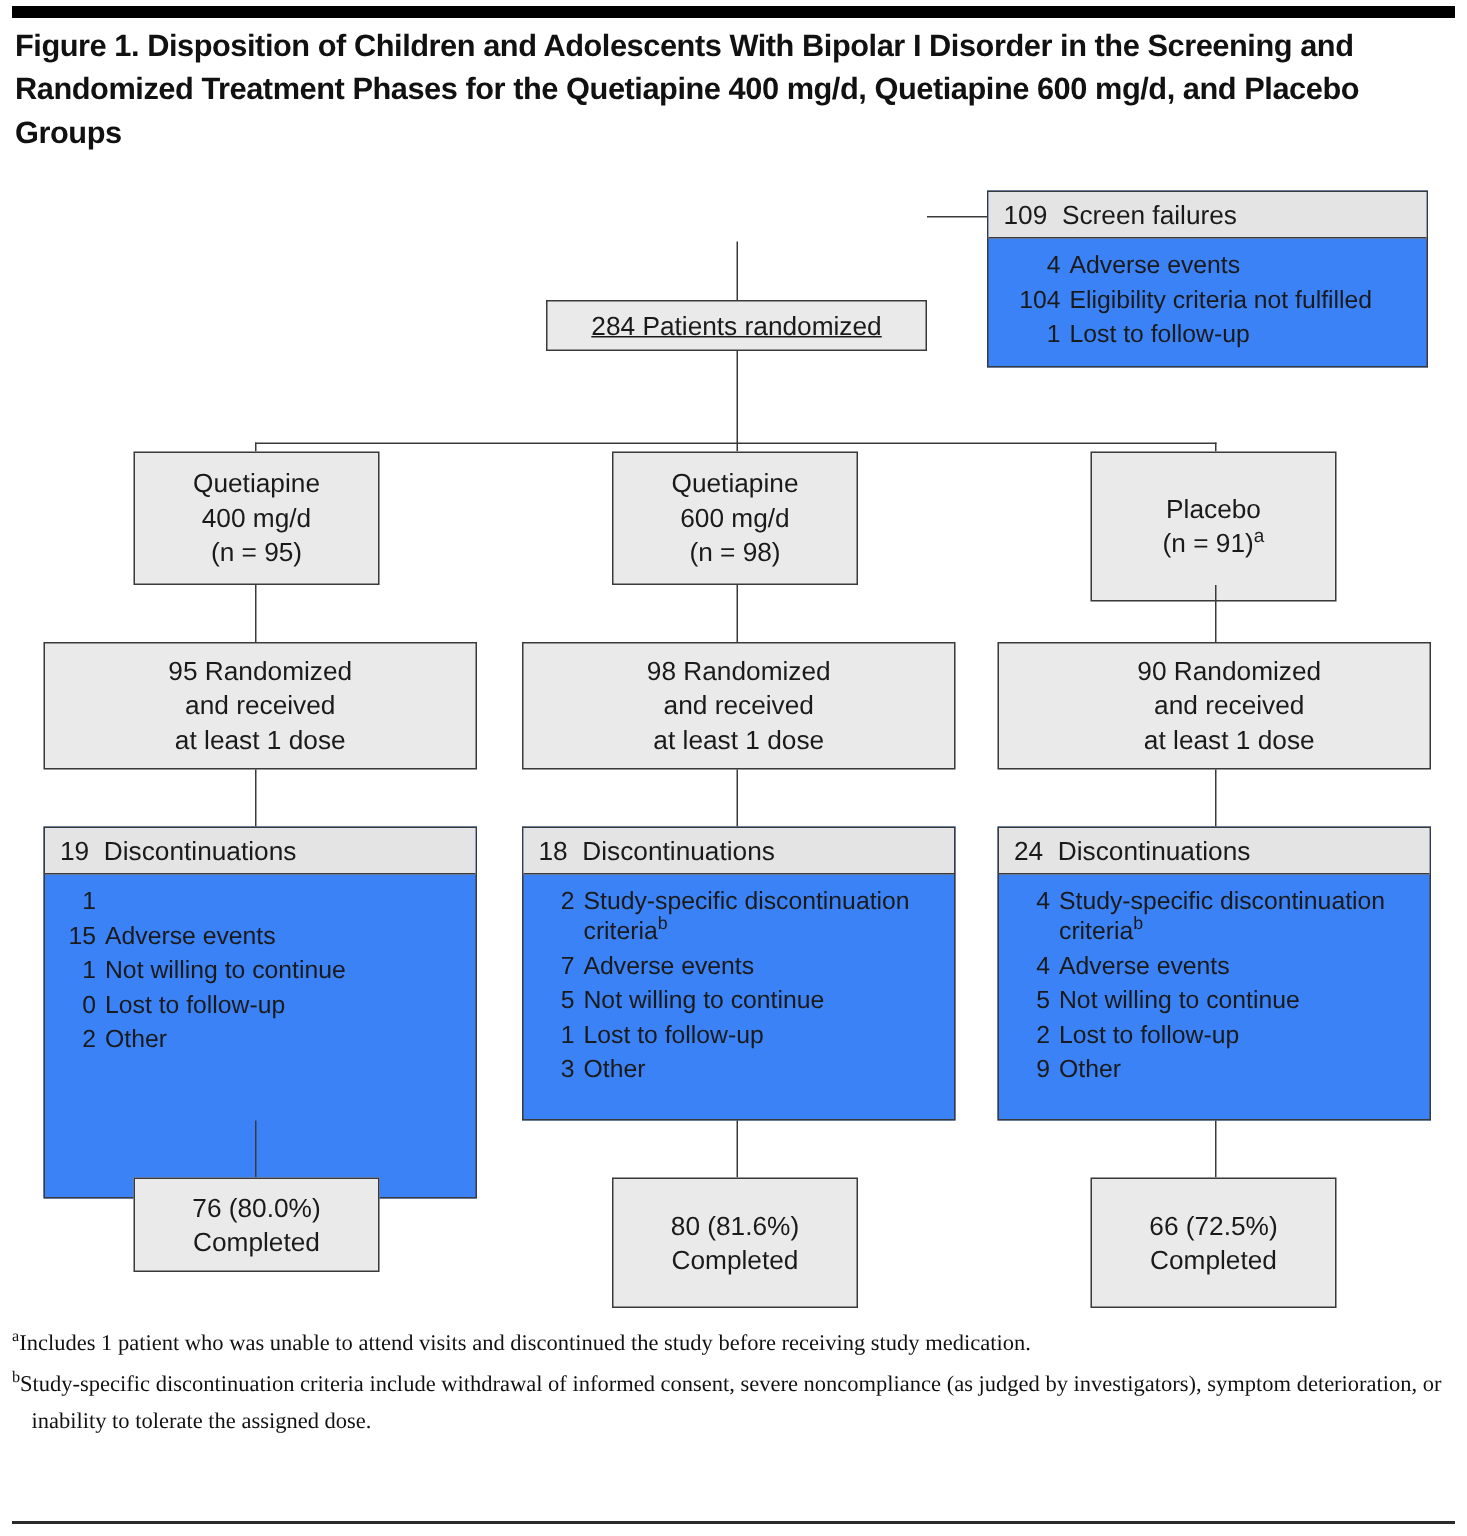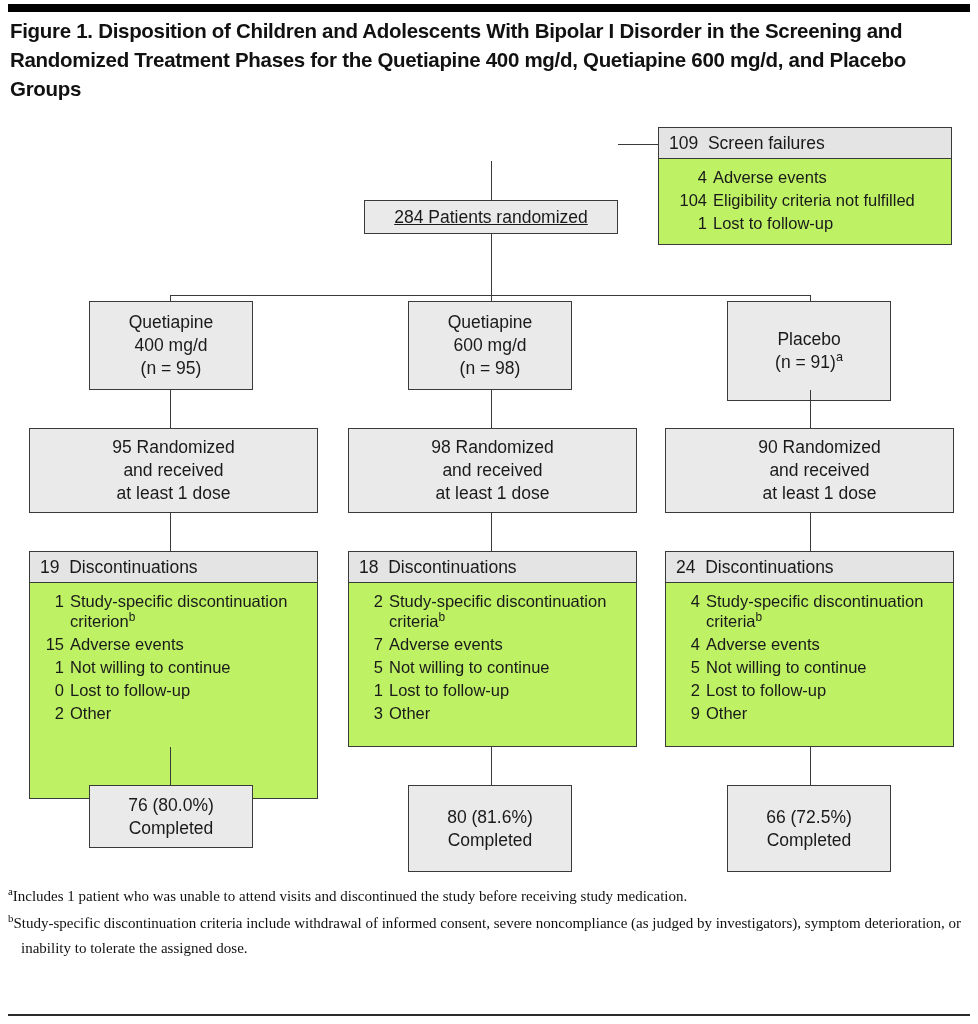--- a/index.html
+++ b/index.html
@@ -55,21 +55,21 @@
     font-size: 17.5px;
     line-height: 23px;
     color: #1a1a1a;
   }
   .box .line { display: block; white-space: nowrap; }
   
   .listbox {
     position: absolute;
     box-sizing: border-box;
     border: 1.4px solid #3a3a3a;
-    background: #bef264;
+    background: #3b82f6;
   }
   .listbox .lb-header {
     box-sizing: border-box;
     background: #e4e4e4;
     border-bottom: 1.4px solid #3a3a3a;
     font-size: 17.5px;
     line-height: 20px;
     padding: 5px 6px 5px 10px;
     color: #1a1a1a;
     white-space: nowrap;
@@ -186,21 +186,20 @@
   <div class="conn-v" style="left:170px; top:513px; height:38px;"></div>
 
   <div class="listbox" style="left:29px; top:551px; width:289px; height:248px;">
     <div class="lb-header">
       <span>19</span>&nbsp;
       <span>Discontinuations</span>
     </div>
     <div class="lb-body">
       <div class="lb-row">
         <span class="lb-num" style="width:34px;">1</span>
-        <span class="lb-txt"><span>Study-specific discontinuation criterion</span><sup>b</sup></span>
       </div>
       <div class="lb-row">
         <span class="lb-num" style="width:34px;">15</span>
         <span class="lb-txt">Adverse events</span>
       </div>
       <div class="lb-row">
         <span class="lb-num" style="width:34px;">1</span>
         <span class="lb-txt">Not willing to continue</span>
       </div>
       <div class="lb-row">

